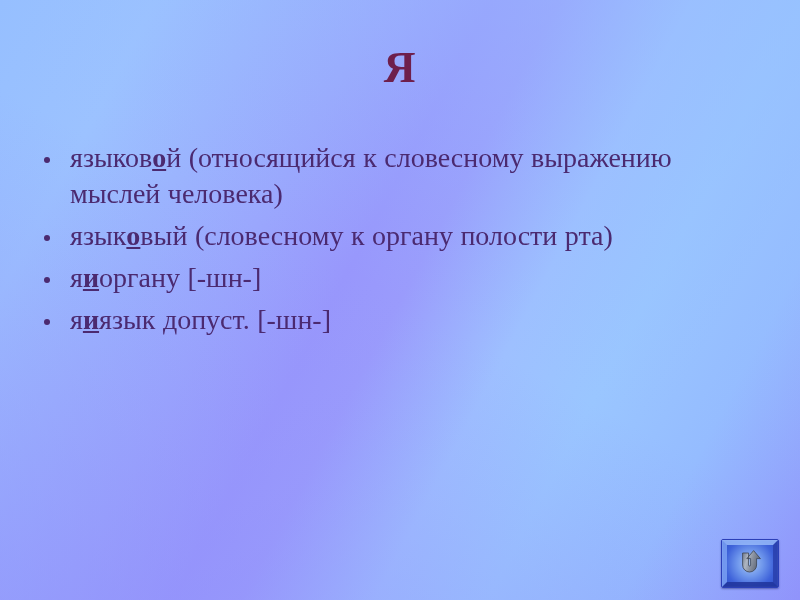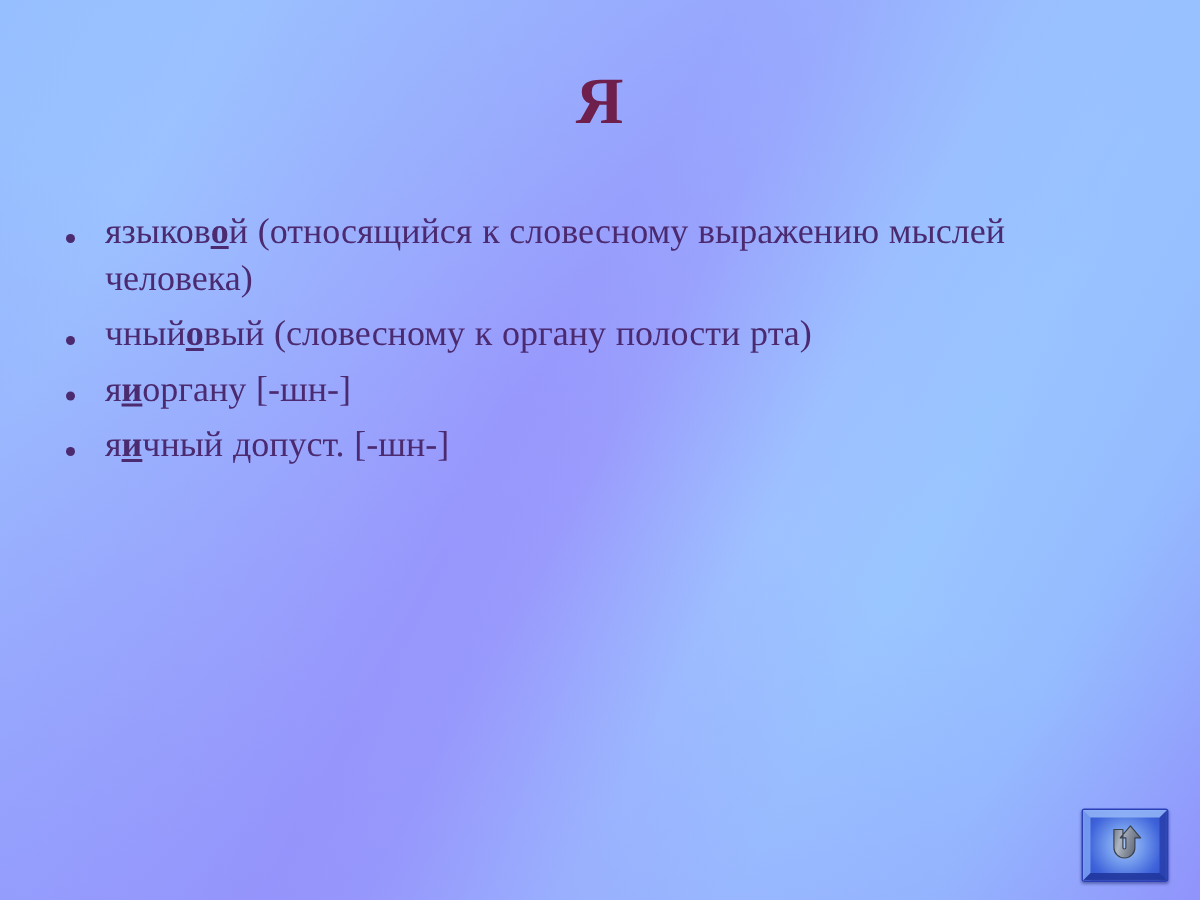--- a/index.html
+++ b/index.html
@@ -95,21 +95,21 @@
   .bullet-dot span {
     display: inline-block;
     width: 6px;
     height: 6px;
     border-radius: 50%;
     background: #4b2a70;
   }
   .bullet-text {
     flex: 1 1 auto;
     font-family: "Liberation Serif", "DejaVu Serif", serif;
-    font-size: 24px;
+    font-size: 28px;
     line-height: 1.29;
     color: #4b2a70;
     word-spacing: 0.5px;
   }
   .bullet-text b {
     font-weight: bold;
     text-decoration: underline;
     text-underline-offset: 2px;
   }
 
@@ -161,31 +161,31 @@
 
     <div class="bullets">
 
       <div class="bullet-row">
         <div class="bullet-dot"><span></span></div>
         <div class="bullet-text"><span>языков</span><b>о</b><span>й (относящийся к словесному выражению мыслей человека)</span></div>
       </div>
 
       <div class="bullet-row">
         <div class="bullet-dot"><span></span></div>
-        <div class="bullet-text"><span>чный</span><b>о</b><span>вый (словесному к органу полости рта)</span></div>
+        <div class="bullet-text"><span>язык</span><b>о</b><span>вый (словесному к органу полости рта)</span></div>
       </div>
 
       <div class="bullet-row">
         <div class="bullet-dot"><span></span></div>
         <div class="bullet-text"><span>я</span><b>и</b><span>органу [-шн-]</span></div>
       </div>
 
       <div class="bullet-row">
         <div class="bullet-dot"><span></span></div>
-        <div class="bullet-text"><span>я</span><b>и</b><span>чный допуст. [-шн-]</span></div>
+        <div class="bullet-text"><span>я</span><b>и</b><span>язык допуст. [-шн-]</span></div>
       </div>
 
     </div>
 
     <div class="return-button">
       <div class="return-icon">
         <svg width="30" height="30" viewBox="0 0 30 30">
           <defs>
             <linearGradient id="gmetal" x1="0" y1="0" x2="1" y2="0.35">
               <stop offset="0%" stop-color="#6c7585"></stop>

